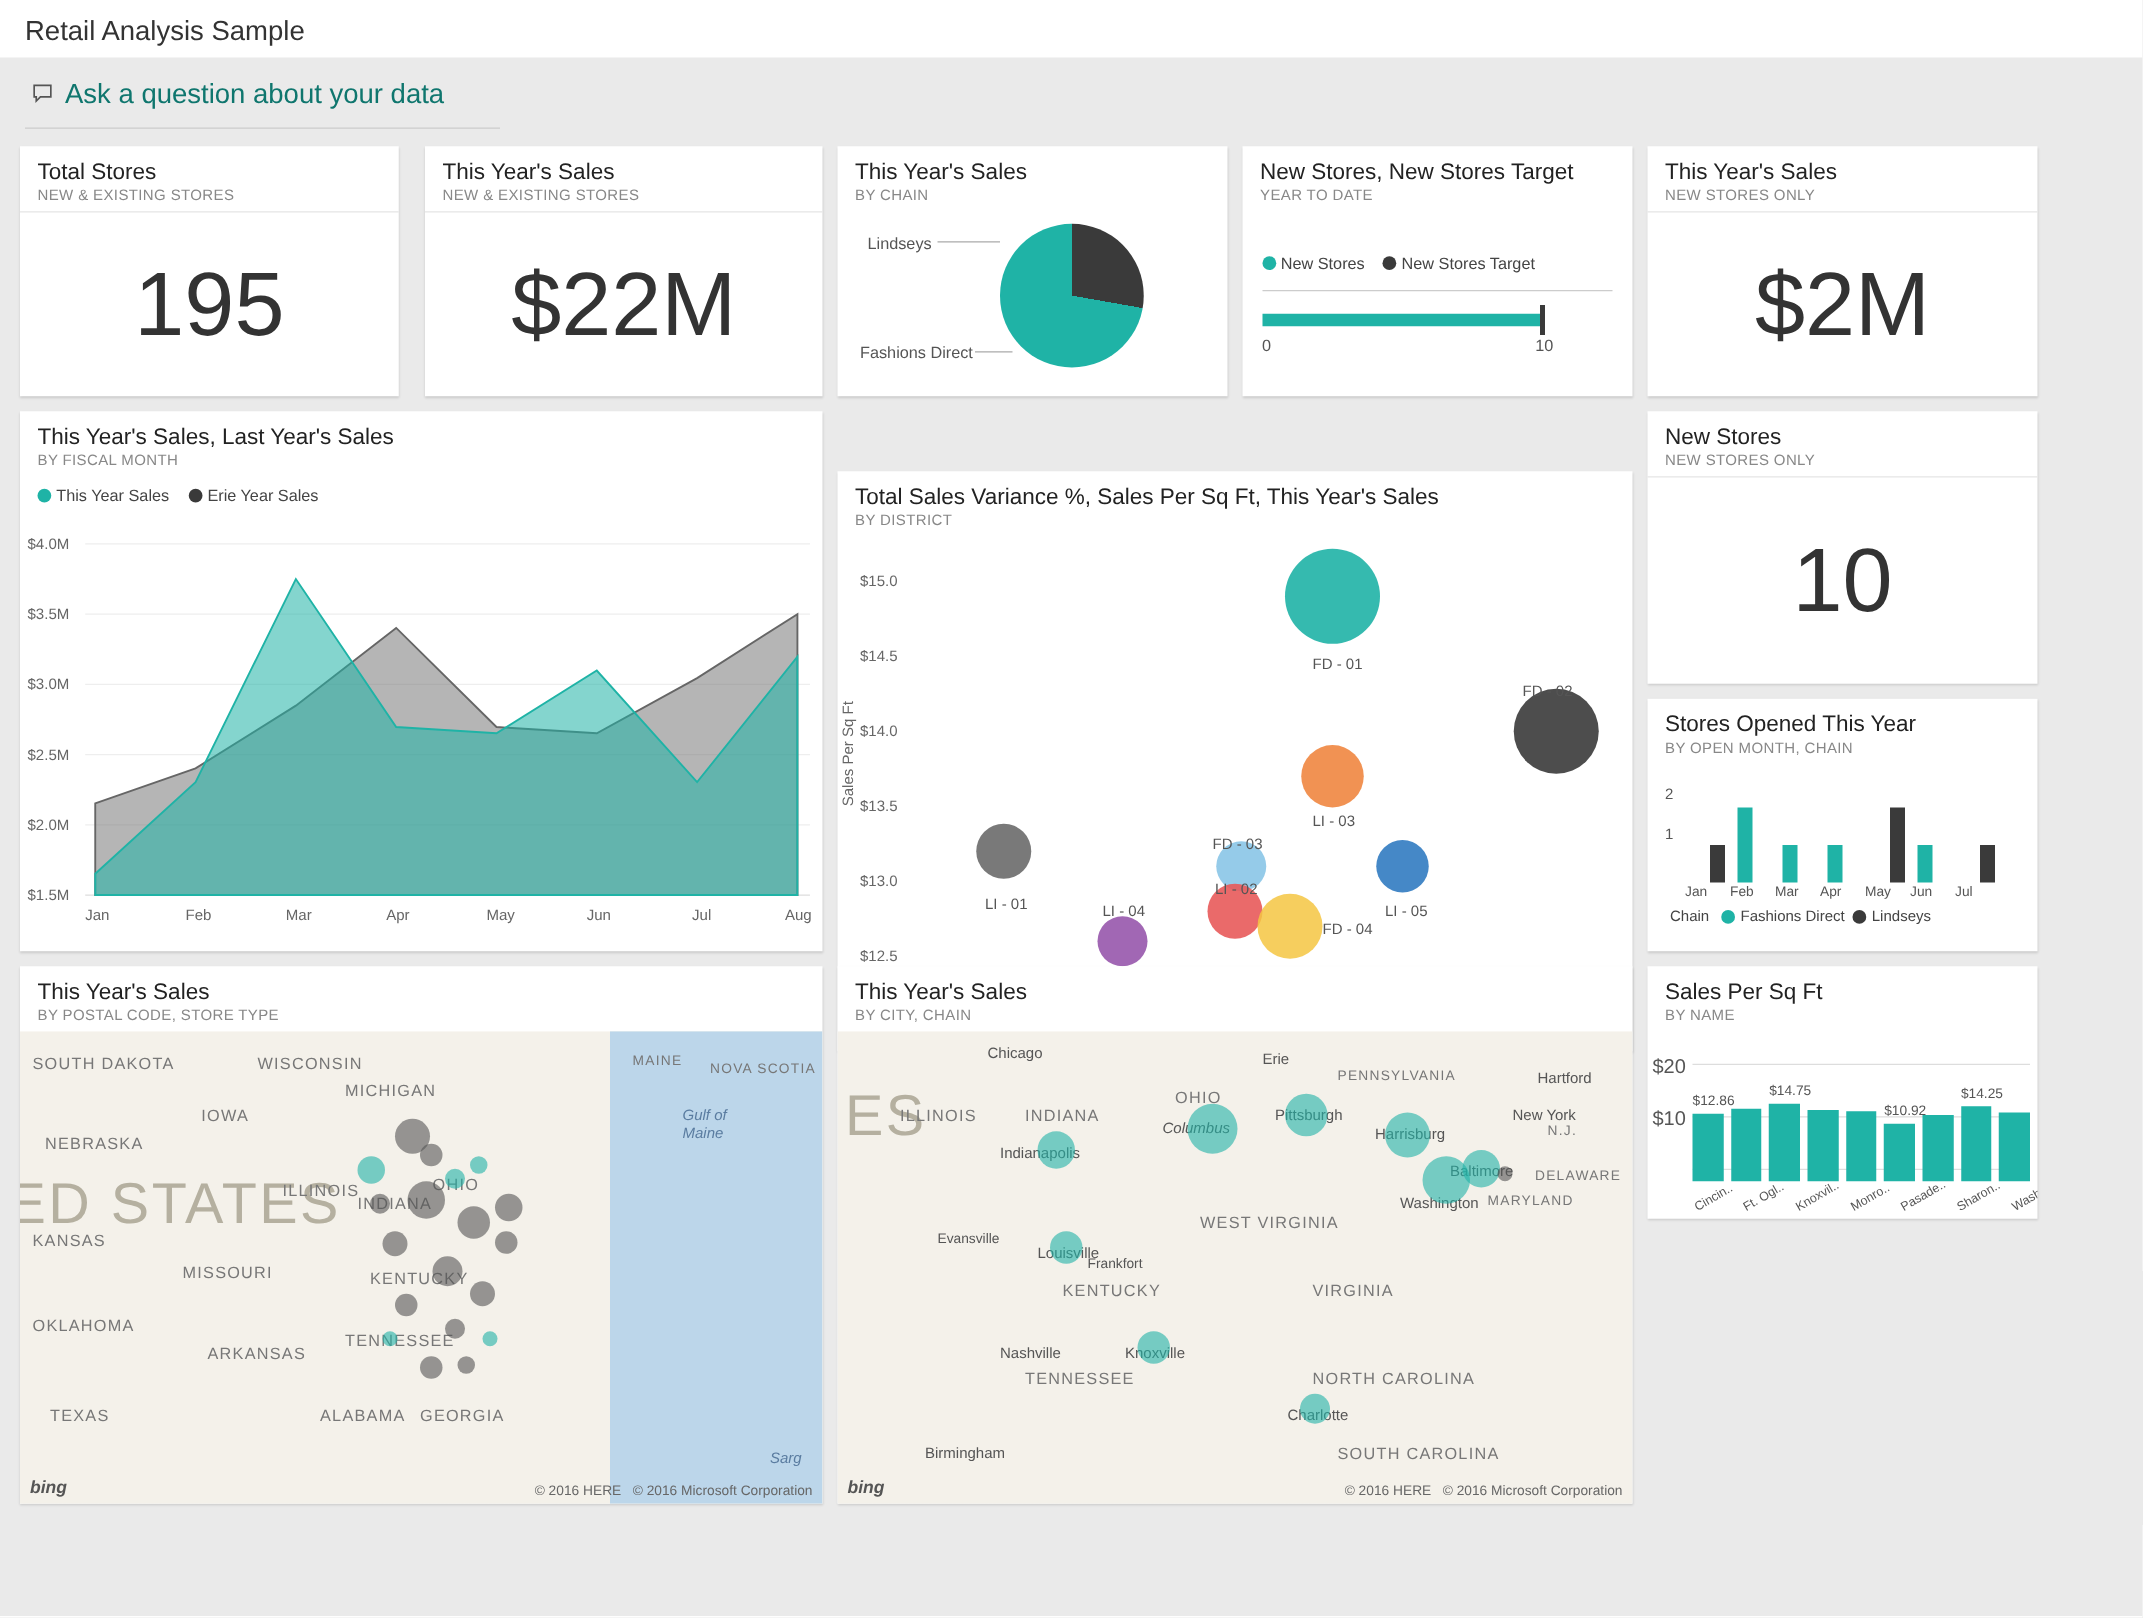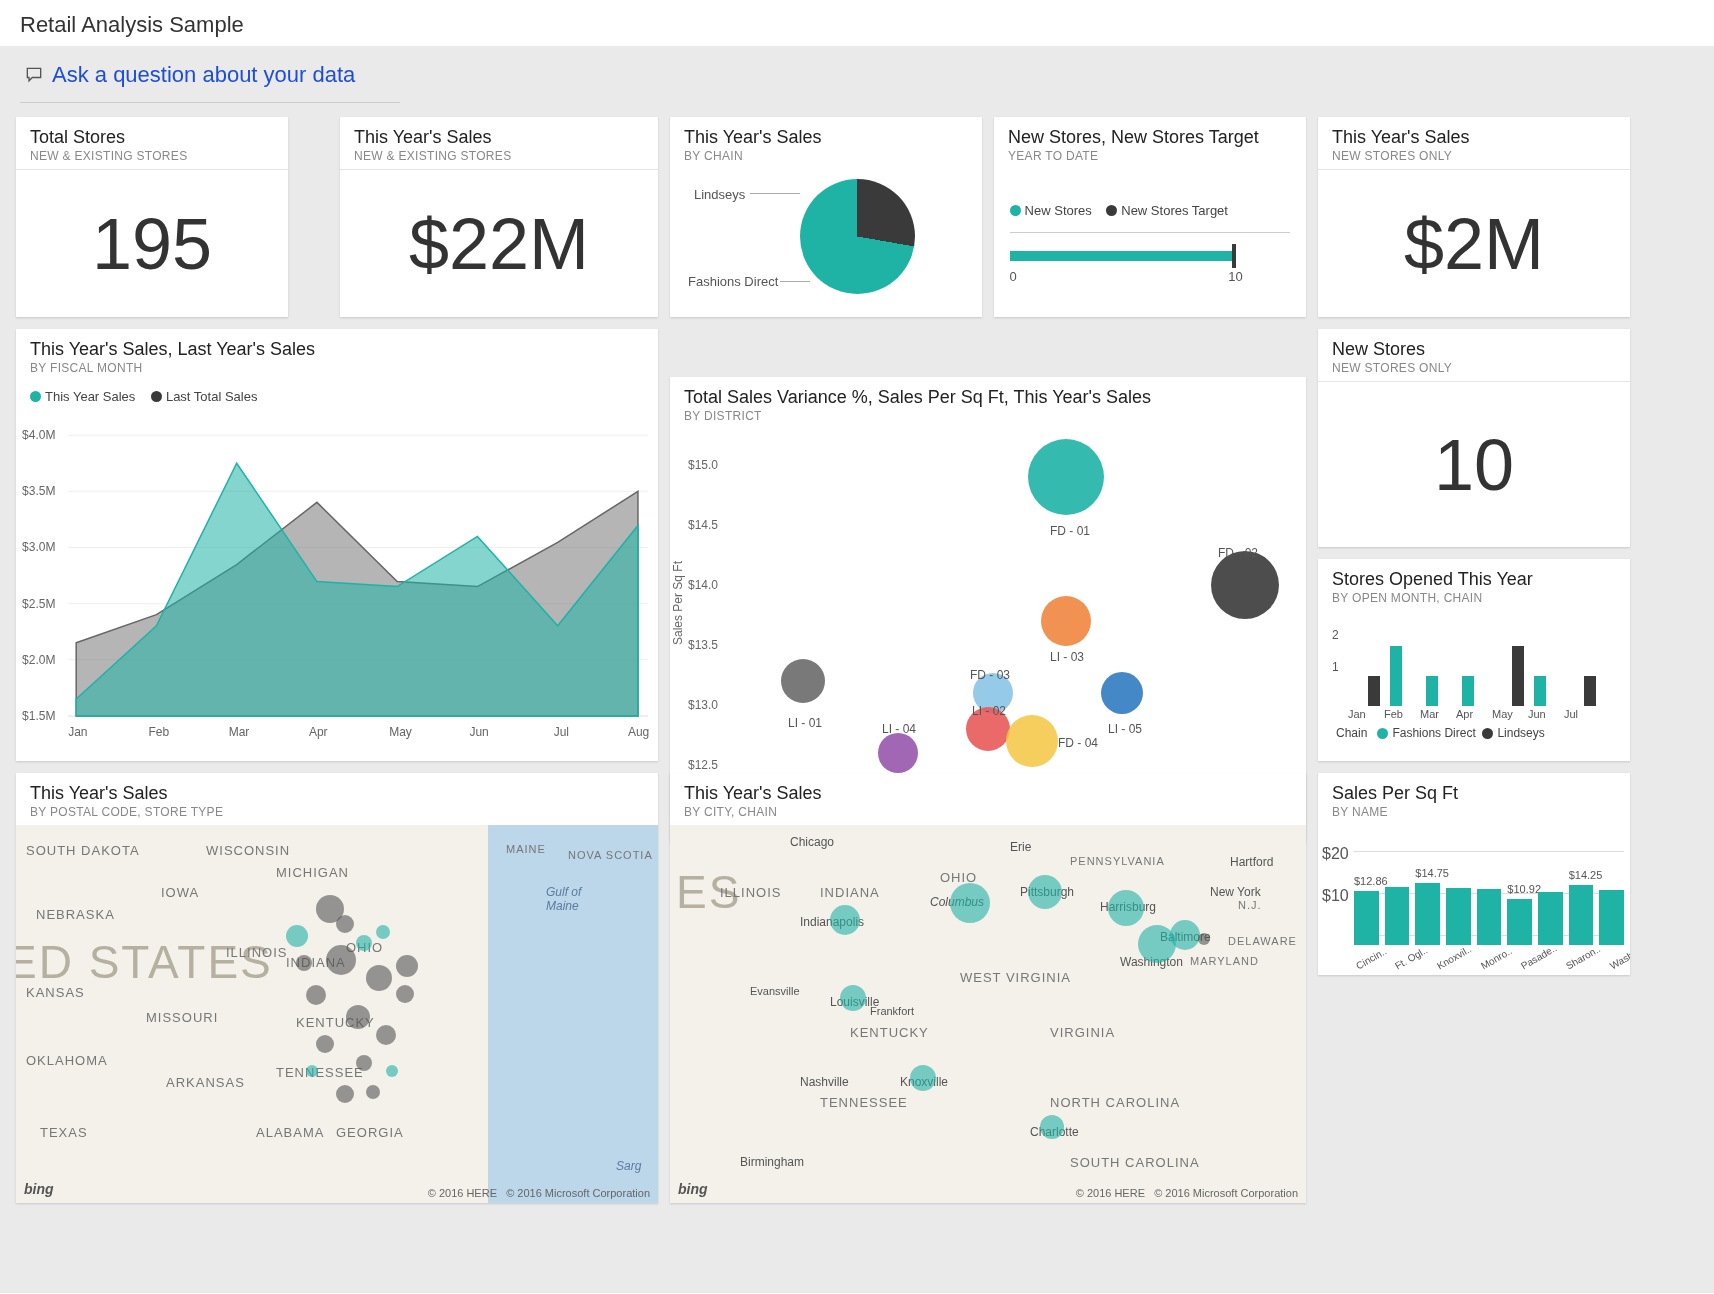--- a/index.html
+++ b/index.html
@@ -1,21 +1,21 @@
 <!DOCTYPE html>
 <html><head>
 <meta charset="utf-8">
 <style>
   * { box-sizing: border-box; margin: 0; padding: 0; }
   body { font-family: "Segoe UI", Arial, sans-serif; background: #fff; width: 1714px; color: #333; }
   .page-title { font-size: 22px; font-weight: 400; padding: 12px 20px 8px 20px; color: #333; }
   .dashboard { background: #eaeaea; padding: 10px 16px 20px 16px; }
   .qna-row { display: flex; align-items: center; gap: 8px; padding: 6px 4px 14px 4px; border-bottom: 1px solid #ccc; width: 380px; margin-left: 4px; }
   .qna-row .qicon { width: 20px; height: 20px; color: #555; }
-  .qna-row .placeholder { color: #1d4ed8; font-size: 22px; font-weight: 300; }
+  .qna-row .placeholder { color: #0f766e; font-size: 22px; font-weight: 300; }
   .grid { position: relative; height: 1170px; }
   .tile { position: absolute; background: #fff; box-shadow: 0 1px 2px rgba(0,0,0,0.15); display: flex; flex-direction: column; }
   .tile-header { padding: 10px 14px 6px 14px; border-bottom: 1px solid #e5e5e5; }
   .tile-header.noline { border-bottom: none; }
   .tile-title { font-size: 18px; font-weight: 400; color: #222; }
   .tile-sub { font-size: 12px; color: #888; letter-spacing: 0.3px; margin-top: 1px; }
   .tile-body { flex: 1; position: relative; display: flex; align-items: center; justify-content: center; overflow: hidden; }
   .bignum { font-size: 72px; font-weight: 300; color: #333; }
   
   .row1h { top: 14px; height: 200px; }
@@ -85,21 +85,21 @@
     <span class="qicon">
       <svg viewBox="0 0 24 24" width="20" height="20" fill="none" stroke="#555" stroke-width="1.6">
           <path d="M4 4h16v11H10l-4 4v-4H4z"></path>
         </svg>
     </span>
     <span class="placeholder">Ask a question about your data</span>
   </div>
 
   <div class="grid">
 
-    <div class="tile row1h" style="left:0px; width:272px;">
+    <div class="tile row1h" style="left:0px; width:303px;">
       <div class="tile-header">
         <div class="tile-title">Total Stores</div>
         <div class="tile-sub">NEW &amp; EXISTING STORES</div>
       </div>
       <div class="tile-body">
           <div class="bignum">195</div>
         </div>
     </div>
 
     <div class="tile row1h" style="left:324px; width:318px;">
@@ -163,21 +163,21 @@
     </div>
 
     <div class="tile" style="left:0px; top:226px; width:642px; height:432px;">
       <div class="tile-header noline">
         <div class="tile-title">This Year's Sales, Last Year's Sales</div>
         <div class="tile-sub">BY FISCAL MONTH</div>
       </div>
       <div style="padding:6px 14px; font-size:14px;">
         <span class="dot teal"></span><span class="ltext">This Year Sales</span>
         &nbsp;&nbsp;
-        <span class="dot dark"></span><span class="ltext">Last Total Sales</span>
+        <span class="dot dark"></span><span class="ltext">Erie Year Sales</span>
       </div>
       <div class="tile-body" style="align-items:stretch;">
         <svg class="chart" viewBox="0 0 640 340">
 
           <g>
             <text class="axis-text" x="6" y="304">$1.5M</text>
             <text class="axis-text" x="6" y="248">$2.0M</text>
             <text class="axis-text" x="6" y="192">$2.5M</text>
             <text class="axis-text" x="6" y="136">$3.0M</text>
             <text class="axis-text" x="6" y="80">$3.5M</text>

